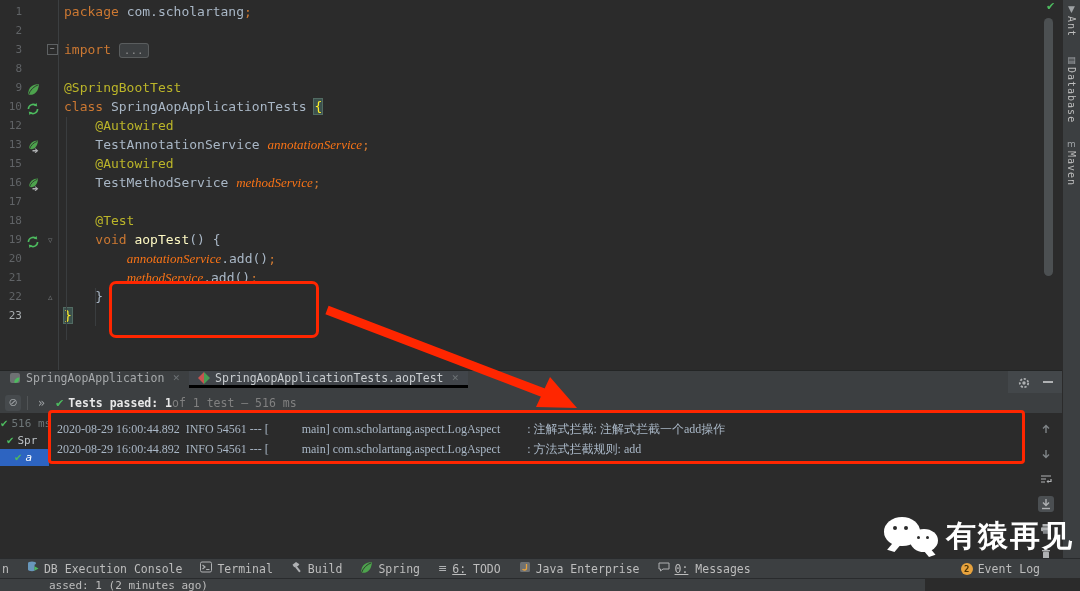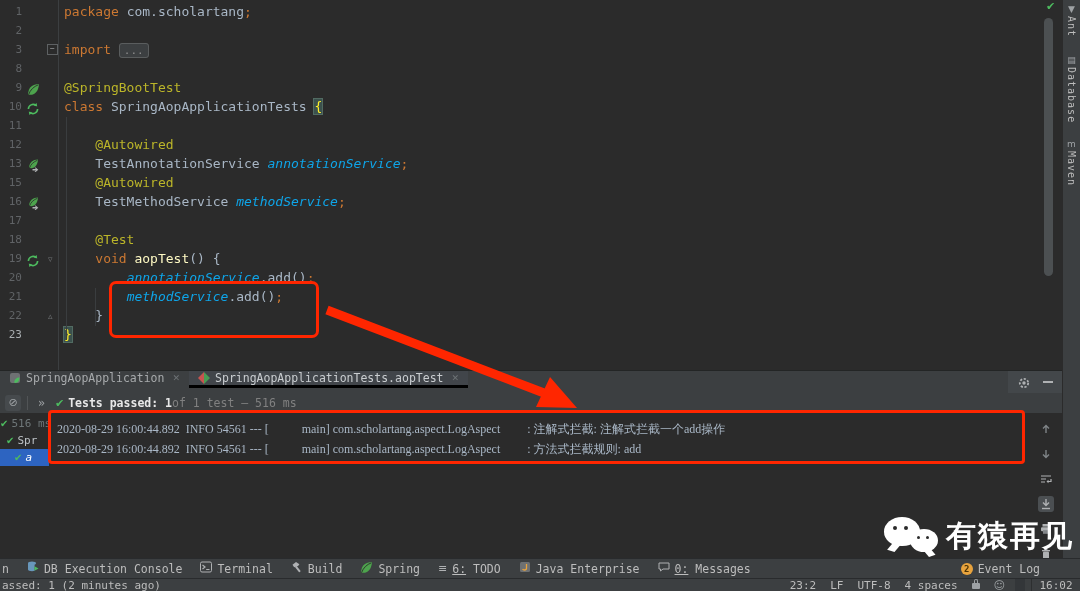--- a/index.html
+++ b/index.html
@@ -13,21 +13,21 @@
   .lnum{position:absolute;left:0;width:22px;text-align:right;color:#606366;font-size:11px;line-height:19px;}
   .lnum.cur{color:#a8adb0;}
   .gicon{position:absolute;left:27px;top:3px;width:13px;height:13px;cursor:pointer;}
   .foldbox{position:absolute;left:47px;top:4px;width:9px;height:9px;border:1px solid #5e6163;
            color:#9da0a2;font-size:8px;line-height:8px;text-align:center;background:#2b2b2b;}
   .foldmark{position:absolute;left:48px;top:1px;color:#6e7173;font-size:9px;line-height:19px;font-family:"DejaVu Sans",sans-serif;}
   .code{position:absolute;left:64px;white-space:pre;font-size:13px;line-height:19px;}
   .tok-kw{color:#cc7832;}
   .tok-an{color:#bbb529;}
   .tok-pl{color:#a9b7c6;}
-  .tok-fd{color:#0ea5e9;font-style:italic;}
+  .tok-fd{color:#f97316;font-style:italic;font-family:Liberation Serif, serif;}
   .tok-mt{color:#fef9c3;}
   .tok-fold{background:#3c3f41;border:1px solid #5a5d5e;color:#8c8c8c;border-radius:3px;padding:0 4px;font-size:11px;}
   .tok-bh{background:#3b514d;color:#ffef28;box-shadow:0 0 0 1px #526b62;}
   .iguide{position:absolute;width:1px;background:#3a3d3f;}
   .editor-scrollbar{position:absolute;left:1044px;top:18px;width:9px;height:258px;background:#4c5052;border-radius:5px;cursor:pointer;}
   .inspect-ok{position:absolute;left:1046px;top:0px;color:#4dbb5f;font-size:11px;font-family:"DejaVu Sans",sans-serif;}
   
   .right-bar{position:absolute;left:1062px;top:0;width:18px;height:558px;background:#3c3f41;border-left:1px solid #2b2b2b;box-sizing:border-box;}
   .stripe-item{display:flex;flex-direction:column;align-items:center;cursor:pointer;color:#bdbdbd;}
   .stripe-item .sicon{font-size:9px;color:#9ea2a5;font-family:"DejaVu Sans",sans-serif;margin-bottom:2px;}
@@ -67,22 +67,22 @@
   .bottom-bar{position:absolute;left:0;top:558px;width:1080px;height:20px;background:#3c3f41;border-top:1px solid #292b2d;
               display:flex;align-items:center;box-sizing:border-box;font-size:11.5px;color:#bdbdbd;}
   .bb-item{display:flex;align-items:center;gap:5px;margin-left:18px;cursor:pointer;white-space:nowrap;}
   .bb-item:first-child{margin-left:2px;}
   .bb-glyph{font-size:11px;color:#afb1b3;font-family:"DejaVu Sans",sans-serif;}
   .u-first{display:inline-block;}
   .u-first::first-letter{text-decoration:underline;}
   .event-log{position:absolute;right:40px;display:flex;align-items:center;gap:5px;cursor:pointer;}
   .el-badge{width:12px;height:12px;border-radius:50%;background:#e8a33d;color:#4d3405;font-size:9px;line-height:12px;text-align:center;font-weight:bold;}
   
-  .status-bar{position:absolute;left:0;top:578px;width:1080px;height:13px;background:#3c3f41;border-top:1px solid #292b2d;
-              box-sizing:border-box;font-size:11px;color:#bdbdbd;display:flex;align-items:center;}
+  .status-bar{position:absolute;left:0;top:578px;width:925px;height:13px;background:#3c3f41;border-top:1px solid #292b2d;
+              box-sizing:border-box;font-size:11px;color:#bdbdbd;display:flex;align-items:center;padding-left:47px;}
   .sb-left{margin-left:2px;white-space:nowrap;}
   .sb-right{position:absolute;right:0;display:flex;align-items:center;height:100%;}
   .sb-item{margin-right:14px;cursor:pointer;white-space:nowrap;}
   .lock{position:relative;width:8px;height:6px;background:#9ea2a5;border-radius:1px;margin:2px 14px 0 0;cursor:pointer;}
   .lock::before{content:"";position:absolute;left:2px;top:-4px;width:4px;height:4px;border:1.5px solid #9ea2a5;border-bottom:none;border-radius:3px 3px 0 0;box-sizing:border-box;}
   .hector{font-family:"DejaVu Sans",sans-serif;color:#9ea2a5;font-size:11px;margin-right:10px;cursor:pointer;}
   .mem-block{width:10px;height:13px;background:#333639;margin-right:6px;}
   .clock{width:48px;text-align:center;border-left:1px solid #2d2f30;height:100%;line-height:13px;}
   
   .anno-box{position:absolute;border:3px solid #ff2600;border-radius:7px;z-index:55;pointer-events:none;}
@@ -136,24 +136,20 @@
           <span class="lnum">10</span>
           <span class="gicon"><svg width="12" height="12" viewBox="0 0 12 12">
               <g fill="none" stroke="#4DBB5F" stroke-width="1.6">
                 <path d="M10.6 6A4.6 4.6 0 0 1 3 9.4"></path>
                 <path d="M1.4 6A4.6 4.6 0 0 1 9 2.6"></path>
               </g>
               <path fill="#4DBB5F" d="M9.6 0l.6 3.6L6.9 2.2z"></path>
               <path fill="#4DBB5F" d="M2.4 12l-.6-3.6 3.3 1.4z"></path>
             </svg></span>
           <span class="code"><span class="tok-kw">class </span><span class="tok-pl">SpringAopApplicationTests </span><span class="tok-bh">{</span></span>
-        </div>
-        <div class="eline">
-          <span class="lnum">11</span>
-          <span class="code"></span>
         </div>
         <div class="eline">
           <span class="lnum">12</span>
           <span class="code"><span class="tok-pl">    </span><span class="tok-an">@Autowired</span></span>
         </div>
         <div class="eline">
           <span class="lnum">13</span>
           <span class="gicon"><svg width="13" height="13" viewBox="0 0 13 13">
               <path fill="#4DA34D" d="M11 .5C5.8.7 2.6 3 2 8.6c2.9 1.5 8.4.2 9-8.1z"></path>
               <path fill="none" stroke="#2b2b2b" stroke-width=".8" d="M2.5 9C3.8 5.2 6.8 2.6 10.4 1.3"></path>
@@ -384,32 +380,20 @@
         <span class="u-first">0: Messages</span>
       </div>
       <div class="event-log">
       <span class="el-badge">2</span>
       <span>Event Log</span>
     </div>
   </div>
 
   <div class="status-bar">
     <span class="sb-left">assed: 1 (2 minutes ago)</span>
-    <div class="sb-right">
-      <span id="sb-widgets" style="display:flex;">
-          <span class="sb-item">23:2</span>
-          <span class="sb-item">LF</span>
-          <span class="sb-item">UTF-8</span>
-          <span class="sb-item">4 spaces</span>
-        </span>
-      <span class="lock"></span>
-      <span class="hector">☺</span>
-      <span class="mem-block"></span>
-      <span class="clock">16:02</span>
-    </div>
   </div>
 
   <div class="anno-box box-code"></div>
   <div class="anno-box box-log"></div>
   <svg class="arrow-overlay" width="1080" height="591">
     <line x1="327" y1="310" x2="544" y2="393" stroke="#ff2600" stroke-width="9"></line>
     <polygon points="577,408 536,407 550,377" fill="#ff2600"></polygon>
   </svg>
 
   <div class="watermark">

